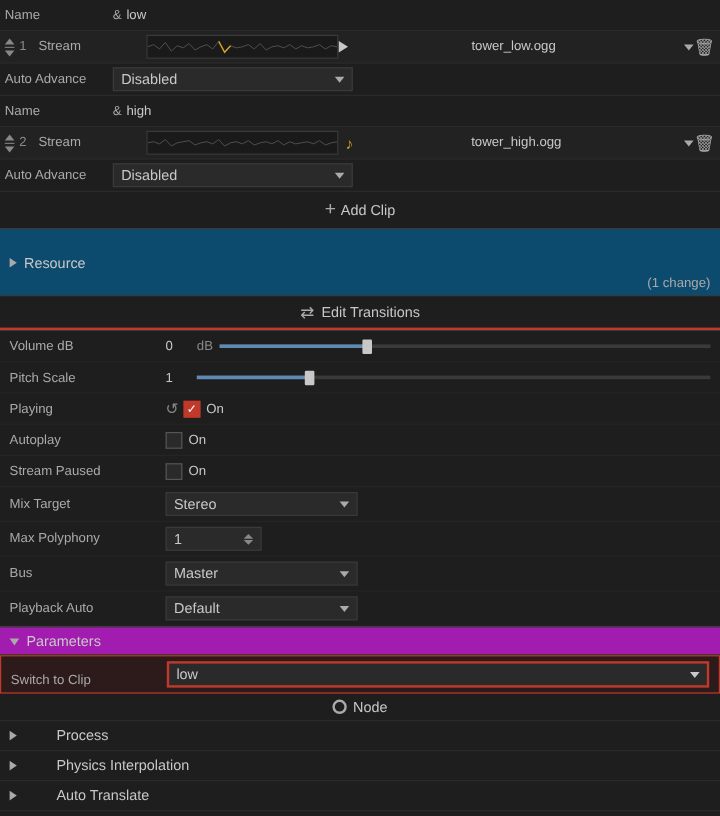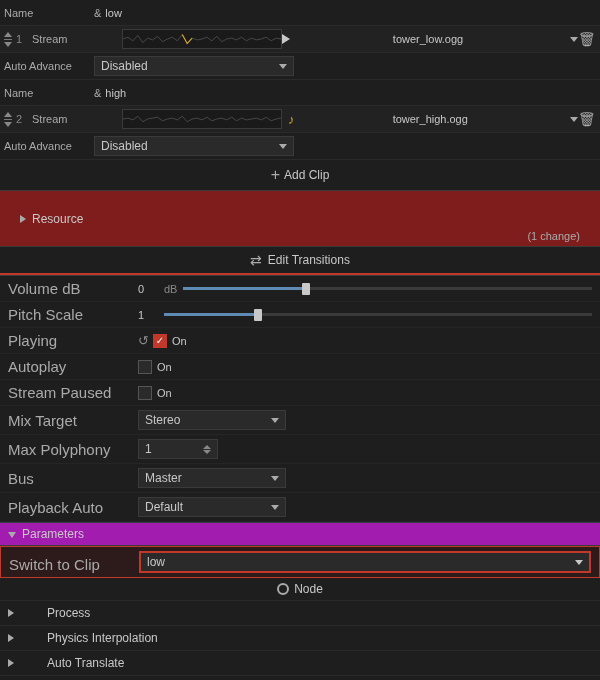--- a/index.html
+++ b/index.html
@@ -145,22 +145,22 @@
 
     .plus-icon {
       font-size: 16px;
       color: #aaa;
     }
 
     
     .resource-row {
       display: flex;
       align-items: center;
-      padding: 4px 20px;
-      background: #7f1d1d;
+      padding: 4px 8px;
+      background: #0c4a6e;
       border-top: 1px solid #3a3a3a;
       border-bottom: 1px solid #3a3a3a;
     }
 
     .chevron-right {
       width: 0;
       height: 0;
       border-top: 4px solid transparent;
       border-bottom: 4px solid transparent;
       border-left: 6px solid #aaa;
@@ -204,21 +204,21 @@
       display: flex;
       align-items: center;
       padding: 4px 8px;
       border-bottom: 1px solid #252525;
       min-height: 26px;
     }
 
     .prop-label {
       width: 130px;
       color: #aaa;
-      font-size: 15px;
+      font-size: 11px;
       flex-shrink: 0;
     }
 
     .prop-value {
       flex: 1;
       display: flex;
       align-items: center;
     }
 
     .slider-container {
@@ -301,21 +301,21 @@
       font-size: 13px;
       margin-right: 4px;
     }
 
     .dropdown-select {
       display: flex;
       align-items: center;
       background: #2a2a2a;
       border: 1px solid #3a3a3a;
       padding: 2px 6px;
-      width: 148px;
+      width: 160px;
       justify-content: space-between;
       cursor: pointer;
     }
 
     .stepper {
       display: flex;
       align-items: center;
       background: #2a2a2a;
       border: 1px solid #3a3a3a;
       padding: 2px 6px;

